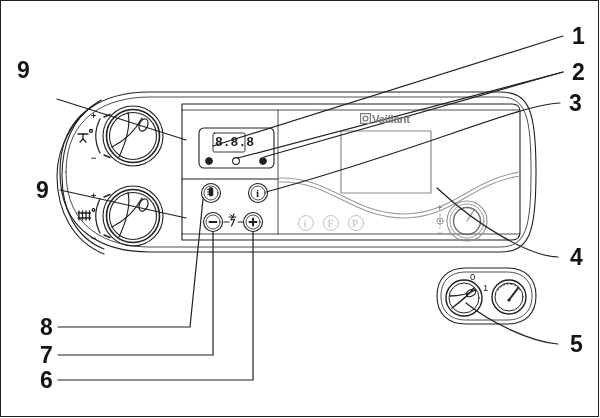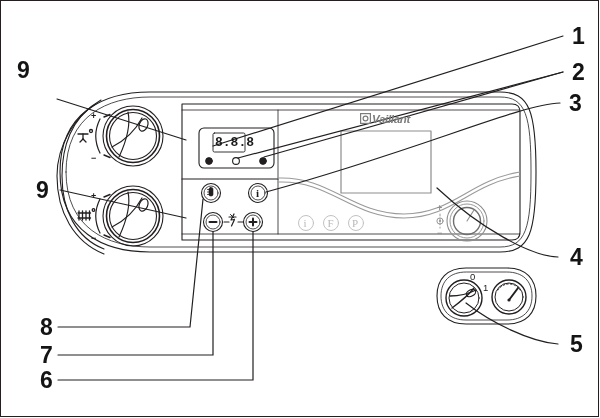--- a/index.html
+++ b/index.html
@@ -40,21 +40,20 @@
     line-height: 1;
   }
   .brand-text {
     position: absolute;
     font-family: "Liberation Sans", sans-serif;
     font-size: 11.5px;
     font-weight: 700;
     color: #7c7c7c;
     letter-spacing: -0.3px;
     white-space: nowrap;
-    font-style: italic;
   }
   .lcd-text {
     position: absolute;
     font-family: "Liberation Mono", monospace;
     font-size: 13px;
     font-weight: 700;
     color: #1b1b1b;
     letter-spacing: 0px;
     white-space: nowrap;
   }

